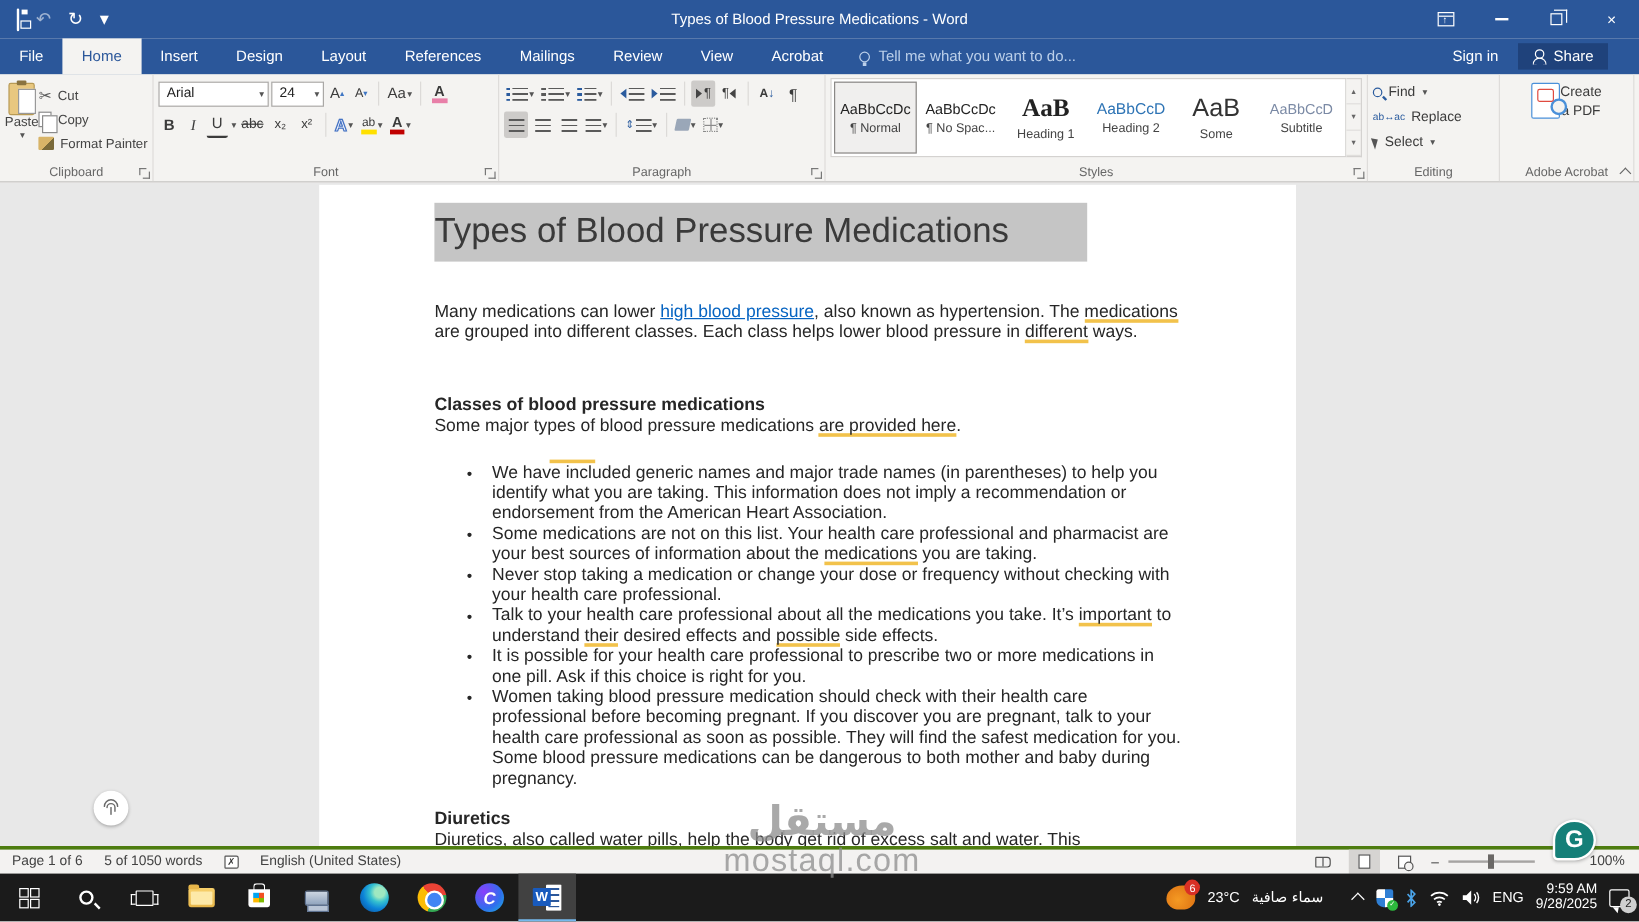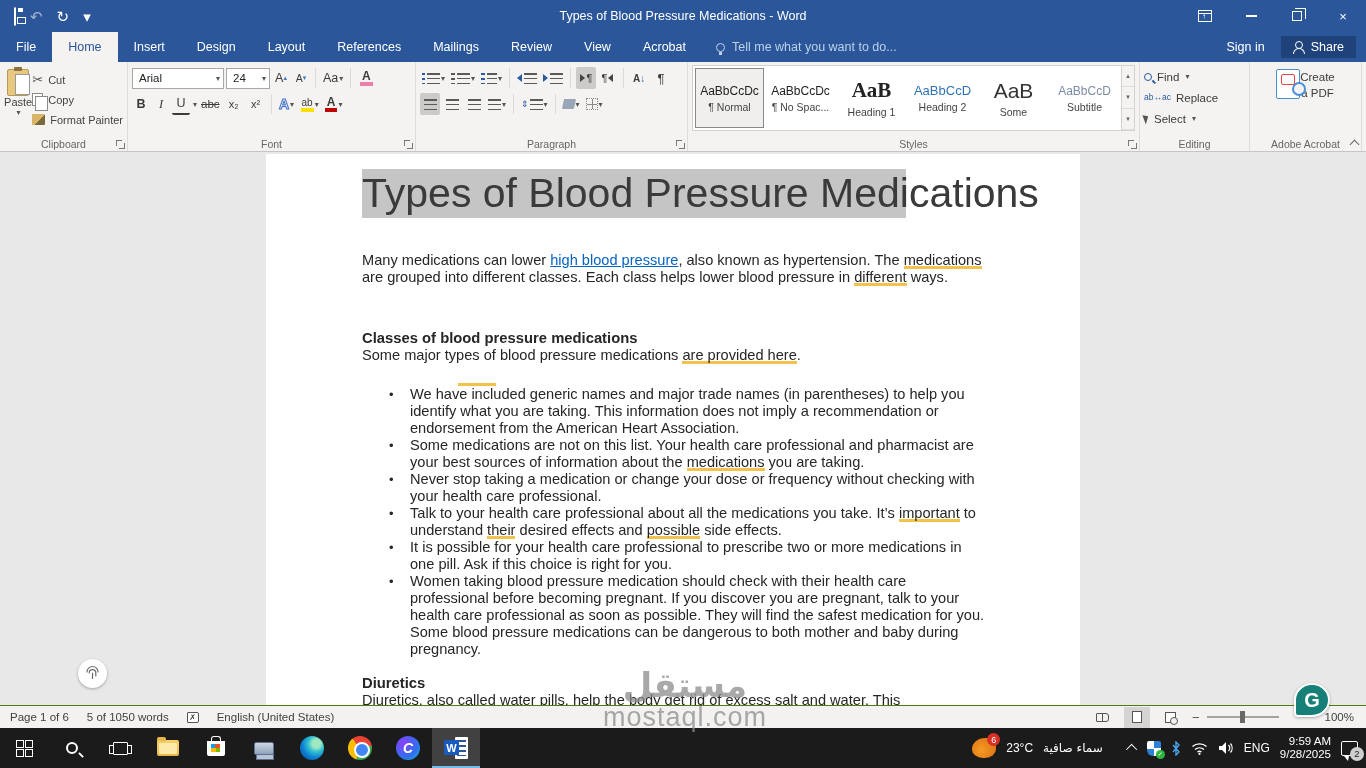--- a/index.html
+++ b/index.html
@@ -24,21 +24,21 @@
   .ico-ribopt:before { content:""; position:absolute; left:0; top:2px; width:12px; height:1px; background:#fff; }
   .ico-ribopt:after { content:"↑"; position:absolute; left:3px; top:1px; font-size:8px; color:#fff; }
 
   
   .tabrow { position:absolute; left:0; top:32px; width:1366px; height:30px; background:#2b579a; display:flex; align-items:stretch; color:#fff; font-size:12.5px; }
   .tab { padding:0 16px; display:flex; align-items:center; cursor:default; }
   .tab.active { background:#f4f3f1; color:#2b579a; }
   .tellme { display:flex; align-items:center; gap:7px; margin-left:14px; color:#bcD0ea; color:#bcd0ea; }
   .bulb { width:9px; height:9px; border:1.2px solid #bcd0ea; border-radius:50%; position:relative; }
   .bulb:after { content:""; position:absolute; left:2.2px; top:8px; width:2.5px; height:3px; background:#bcd0ea; }
-  .tab-right { margin-left:auto; display:flex; align-items:center; gap:4px; padding-right:10px; }
+  .tab-right { margin-left:auto; display:flex; align-items:center; gap:4px; padding-right:26px; }
   .signin { padding:0 12px; font-size:12.5px; }
   .sharebtn { display:flex; align-items:center; gap:6px; background:rgba(8,30,66,.35); padding:4px 12px; font-size:12.5px; }
   .person { width:12px; height:12px; position:relative; }
   .person:before { content:""; position:absolute; left:2px; top:0; width:6px; height:6px; border:1.3px solid #fff; border-radius:50%; }
   .person:after { content:""; position:absolute; left:0; top:7px; width:10px; height:5px; border:1.3px solid #fff; border-bottom:none; border-radius:6px 6px 0 0; }
 
   
   .ribbon { position:absolute; left:0; top:62px; width:1366px; height:90px; background:#f4f3f1; border-bottom:1px solid #c8c6c4; display:flex; font-size:11px; color:#444; }
   .rgroup { position:relative; height:100%; border-right:1px solid #dedcda; padding:3px 4px 16px 4px; flex:none; }
   .glabel { position:absolute; bottom:1px; left:0; right:0; text-align:center; color:#666; font-size:10.5px; }
@@ -115,42 +115,42 @@
   .pdfpage { width:24px; height:30px; border:1.5px solid #4a90d9; border-radius:2px; position:relative; background:#fff; }
   .pdfpage:before { content:""; position:absolute; right:-7px; bottom:2px; width:10px; height:10px; border:2px solid #4a90d9; border-radius:50%; background:#f4f3f1; }
   .pdfpage:after { content:""; position:absolute; left:4px; top:4px; width:12px; height:9px; border:1.5px solid #e04a3f; border-radius:2px; }
   .acr-label { text-align:center; font-size:11.5px; color:#3b3b3b; line-height:1.35; margin-top:3px; }
   .collapse { position:absolute; right:6px; bottom:4px; width:10px; height:8px; }
   .collapse:before { content:""; position:absolute; left:1px; top:2px; width:6px; height:6px; border-left:1.5px solid #666; border-top:1.5px solid #666; transform:rotate(45deg); }
 
   
   .canvas { position:absolute; left:0; top:153px; width:1366px; height:552px; background:#e8e8e8; }
   .page { position:absolute; left:266px; top:1px; width:814px; height:551px; background:#fff; overflow:hidden; font-size:14.6px; line-height:17px; color:#262626; padding:0 95px 0 96px; }
-  .title-block { margin-top:15px; width:544px; height:49px; background:#c5c5c5; font-size:41px; line-height:49px; color:#3a3a3a; white-space:nowrap; }
+  .title-block { margin-top:15px; width:544px; height:49px; background:#c5c5c5; font-size:29px; line-height:49px; color:#3a3a3a; white-space:nowrap; }
   .para { }
   .p-intro { margin-top:34px; }
   .h2 { font-weight:bold; font-size:14.8px; }
   .h-classes { margin-top:44px; }
   .list { margin-top:22px; list-style:none; }
   .list li { padding-left:48px; position:relative; }
   .list li:before { content:"•"; position:absolute; left:27px; top:0; font-size:13px; }
   .h-diuretics { margin-top:17px; }
   .run.link { color:#0563c1; text-decoration:underline; }
   .run.mark { background:linear-gradient(#f2c24b,#f2c24b) no-repeat 0 100%/100% 3px; padding-bottom:1px; }
   .stray-mark { position:absolute; left:192px; top:229px; width:38px; height:3px; background:#f2c24b; }
   .fab { position:absolute; left:78px; top:506px; width:29px; height:29px; background:#fff; border-radius:50%; box-shadow:0 1px 3px rgba(0,0,0,.3); display:flex; align-items:center; justify-content:center; }
 
   
   .watermark { position:absolute; left:575px; top:668px; width:220px; text-align:center; z-index:60; color:rgba(140,140,140,.75); pointer-events:none; }
   .wm-ar { font-family:"DejaVu Sans",sans-serif; font-size:34px; font-weight:bold; line-height:34px; }
   .wm-en { font-size:27px; letter-spacing:1px; line-height:30px; }
   .grammarly { position:absolute; left:1294px; top:683px; width:36px; height:34px; background:#157f78; border:2px solid #fff; border-radius:50% 50% 50% 4px; z-index:70; display:flex; align-items:center; justify-content:center; color:#fff; font-size:20px; font-weight:bold; box-shadow:0 1px 3px rgba(0,0,0,.3); }
 
   
-  .statusbar { position:absolute; left:0; top:705px; width:1366px; height:23px; background:#f3f2f1; border-top:1px solid #4d7c0f; display:flex; align-items:center; font-size:11.5px; color:#424242; }
+  .statusbar { position:absolute; left:0; top:705px; width:1366px; height:23px; background:#f3f2f1; border-top:3px solid #4d7c0f; display:flex; align-items:center; font-size:11.5px; color:#424242; }
   .sb-left { display:flex; align-items:center; gap:18px; padding-left:10px; }
   .sb-right { margin-left:auto; display:flex; align-items:center; gap:8px; padding-right:12px; }
   .viewbtn { width:26px; height:21px; display:flex; align-items:center; justify-content:center; }
   .viewbtn.on { background:#d6d4d2; }
   .vb-book { width:13px; height:9px; border:1px solid #555; border-radius:1px 3px 3px 1px; position:relative; }
   .vb-book:before { content:""; position:absolute; left:5px; top:0; width:1px; height:100%; background:#555; }
   .vb-page { width:10px; height:12px; border:1px solid #555; background:#fff; }
   .vb-web { width:11px; height:11px; border:1px solid #555; position:relative; background:#fff; }
   .vb-web:after { content:""; position:absolute; right:-3px; bottom:-3px; width:6px; height:6px; border:1px solid #555; border-radius:50%; background:#f3f2f1; }
   .zoomer { display:flex; align-items:center; gap:7px; }

